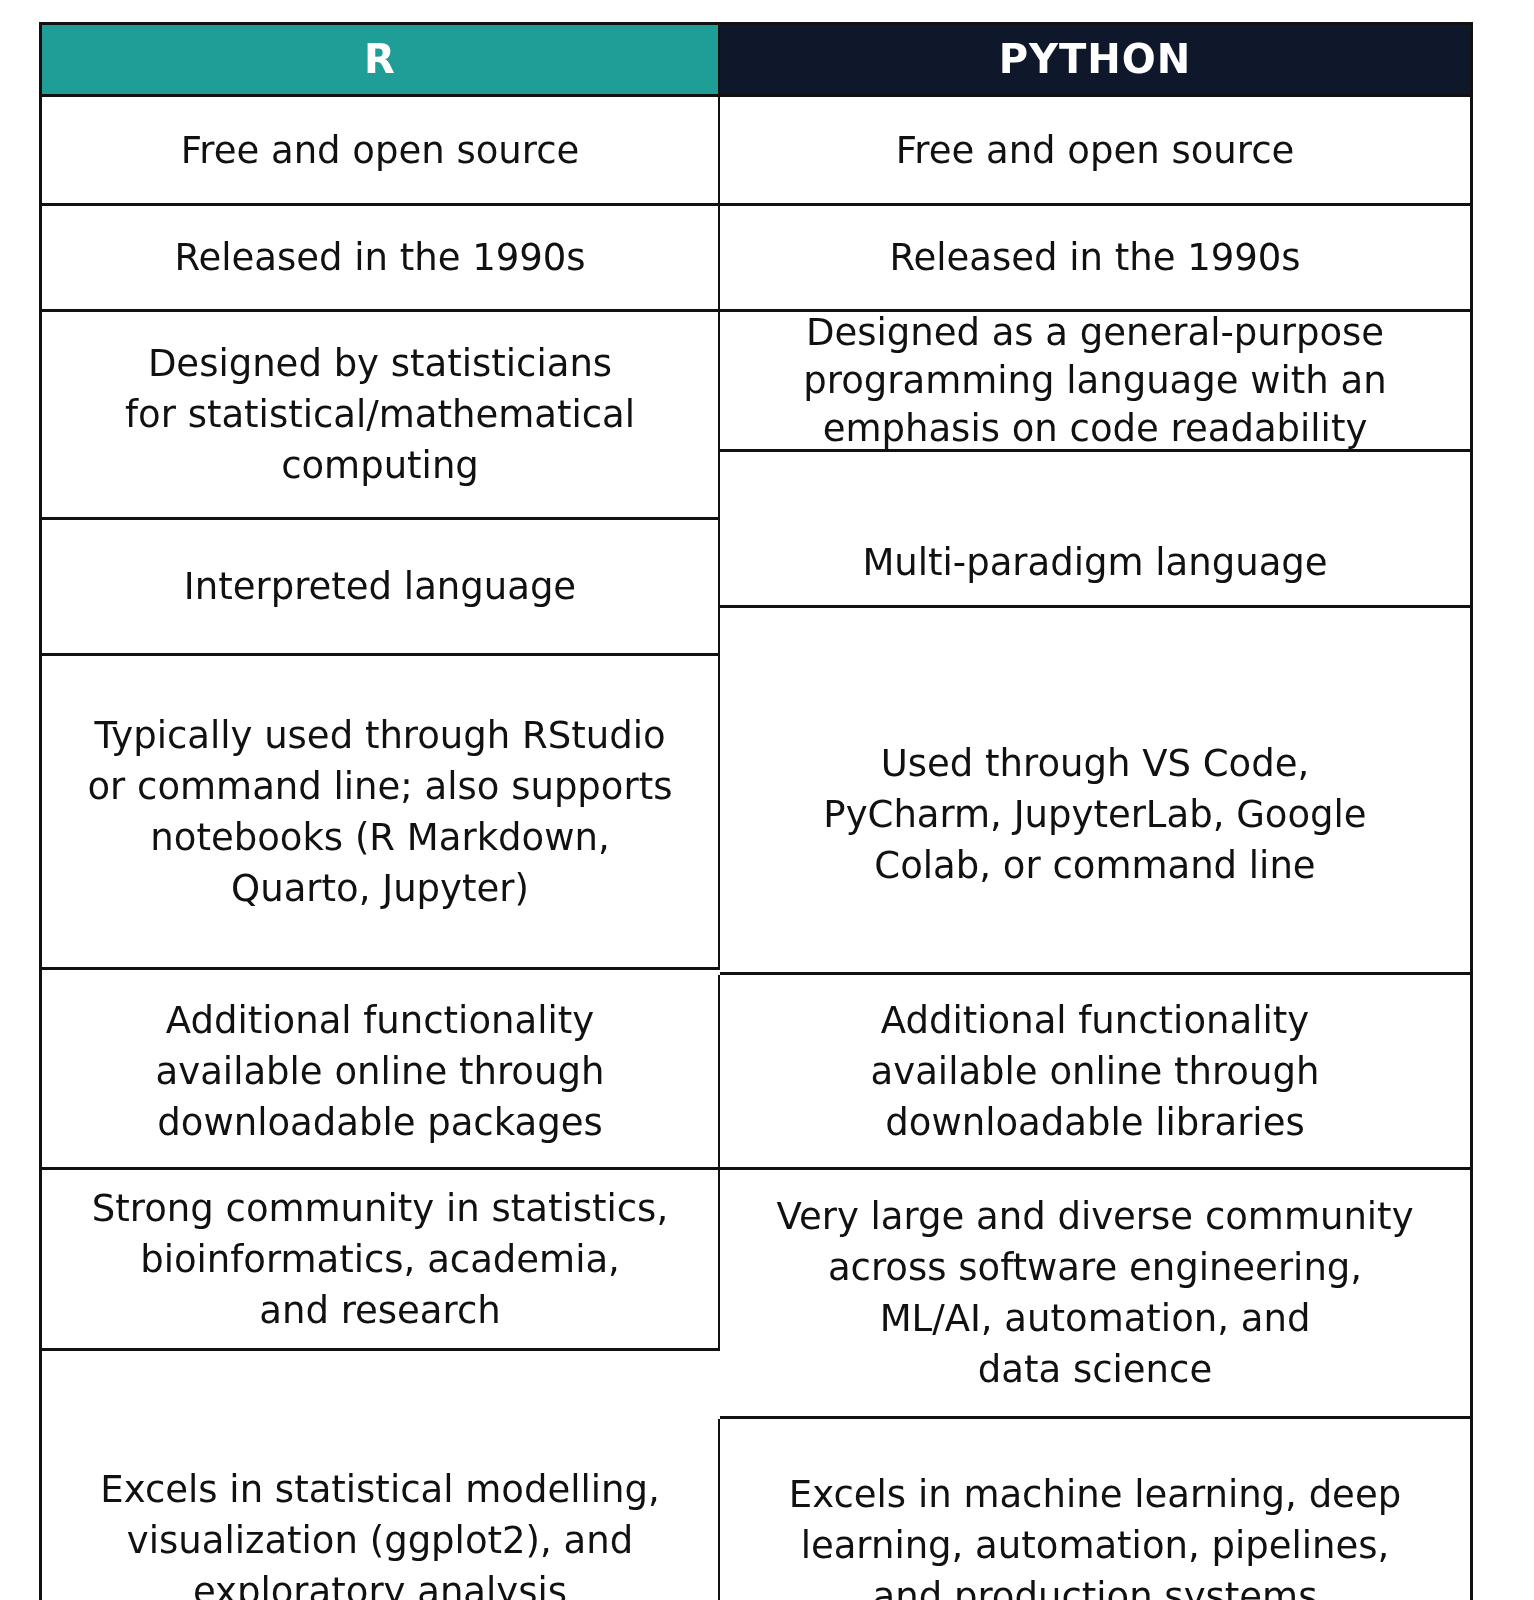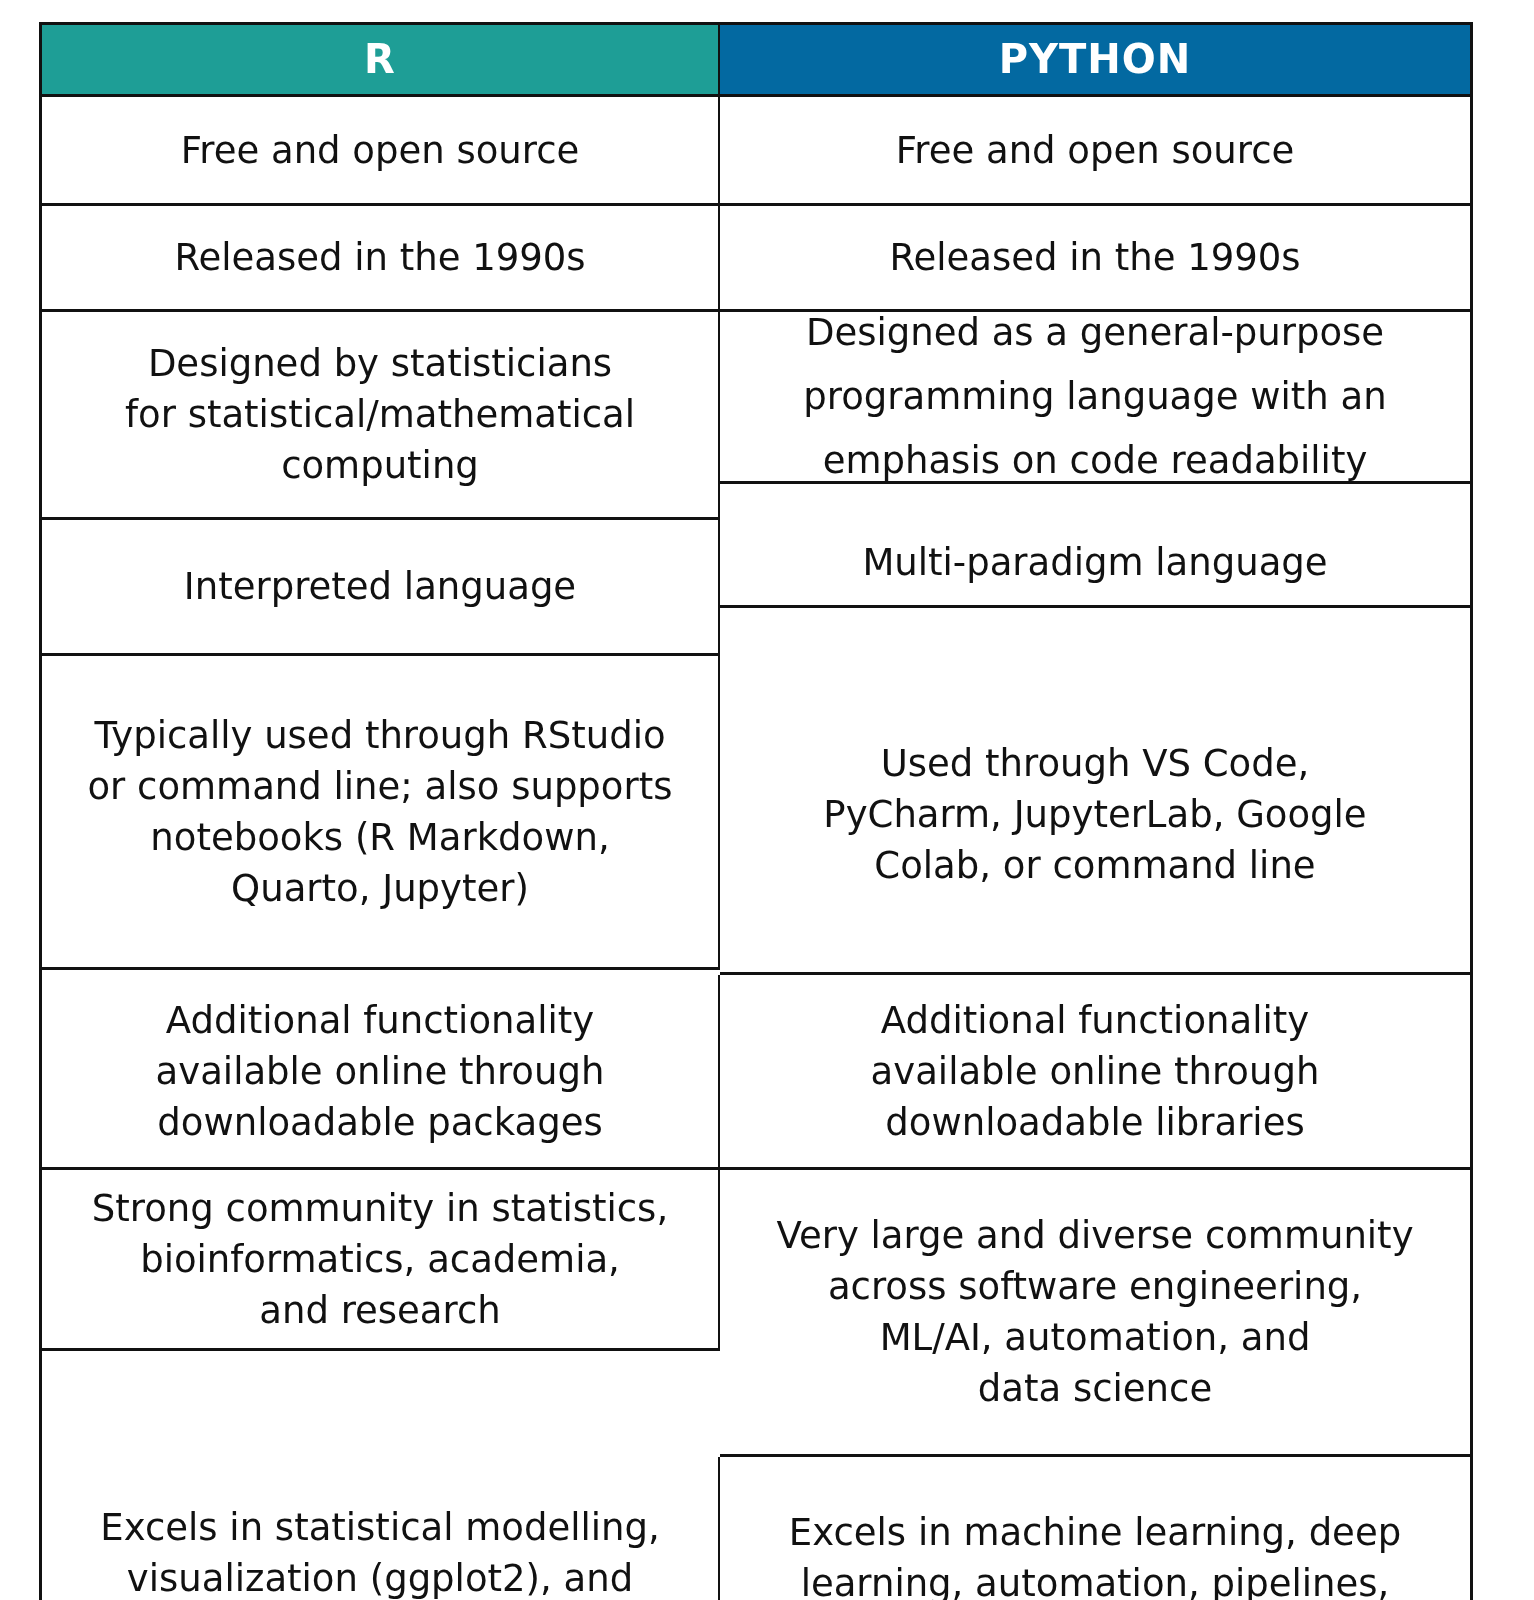--- a/index.html
+++ b/index.html
@@ -39,21 +39,21 @@
     .cell.left { border-right: 2px solid #111111; }
     .row-last .cell { border-bottom: none; }
     .hdr {
       color: #ffffff;
       font-weight: bold;
       font-size: 40px;
       letter-spacing: 1px;
       height: 72px;
     }
     .hdr.r { background: #1E9E96; }
-    .hdr.py { background: #0369a1; }
+    .hdr.py { background: #0f172a; }
     .row { display: contents; }
   </style>
 </head>
 <body>
 
 <div class="table">
   <div class="cell left hdr r">R</div>
   <div class="cell hdr py">PYTHON</div>
 
   <div class="row">
@@ -63,21 +63,21 @@
 
   <div class="row">
     <div class="cell left" style="height:106px">Released in the 1990s</div>
     <div class="cell" style="height:106px">Released in the 1990s</div>
   </div>
 
   <div class="row">
     <div class="cell left" style="height:208px">Designed by statisticians
 for statistical/mathematical
 computing</div>
-    <div class="cell" style="height:172px; line-height:64px">Designed as a general-purpose
+    <div class="cell" style="height:140px; line-height:48px">Designed as a general-purpose
 programming language with an
 emphasis on code readability</div>
   </div>
 
   <div class="row">
     <div class="cell left" style="height:136px">Interpreted language</div>
     <div class="cell" style="height:88px">Multi-paradigm language</div>
   </div>
 
   <div class="row">
@@ -96,21 +96,21 @@
 downloadable packages</div>
     <div class="cell" style="height:195px">Additional functionality
 available online through
 downloadable libraries</div>
   </div>
 
   <div class="row">
     <div class="cell left" style="height:181px">Strong community in statistics,
 bioinformatics, academia,
 and research</div>
-    <div class="cell" style="height:287px">Very large and diverse community
+    <div class="cell" style="height:249px">Very large and diverse community
 across software engineering,
 ML/AI, automation, and
 data science</div>
   </div>
 
   <div class="row row-last">
     <div class="cell left" style="height:242px">Excels in statistical modelling,
 visualization (ggplot2), and
 exploratory analysis</div>
     <div class="cell" style="height:252px">Excels in machine learning, deep

